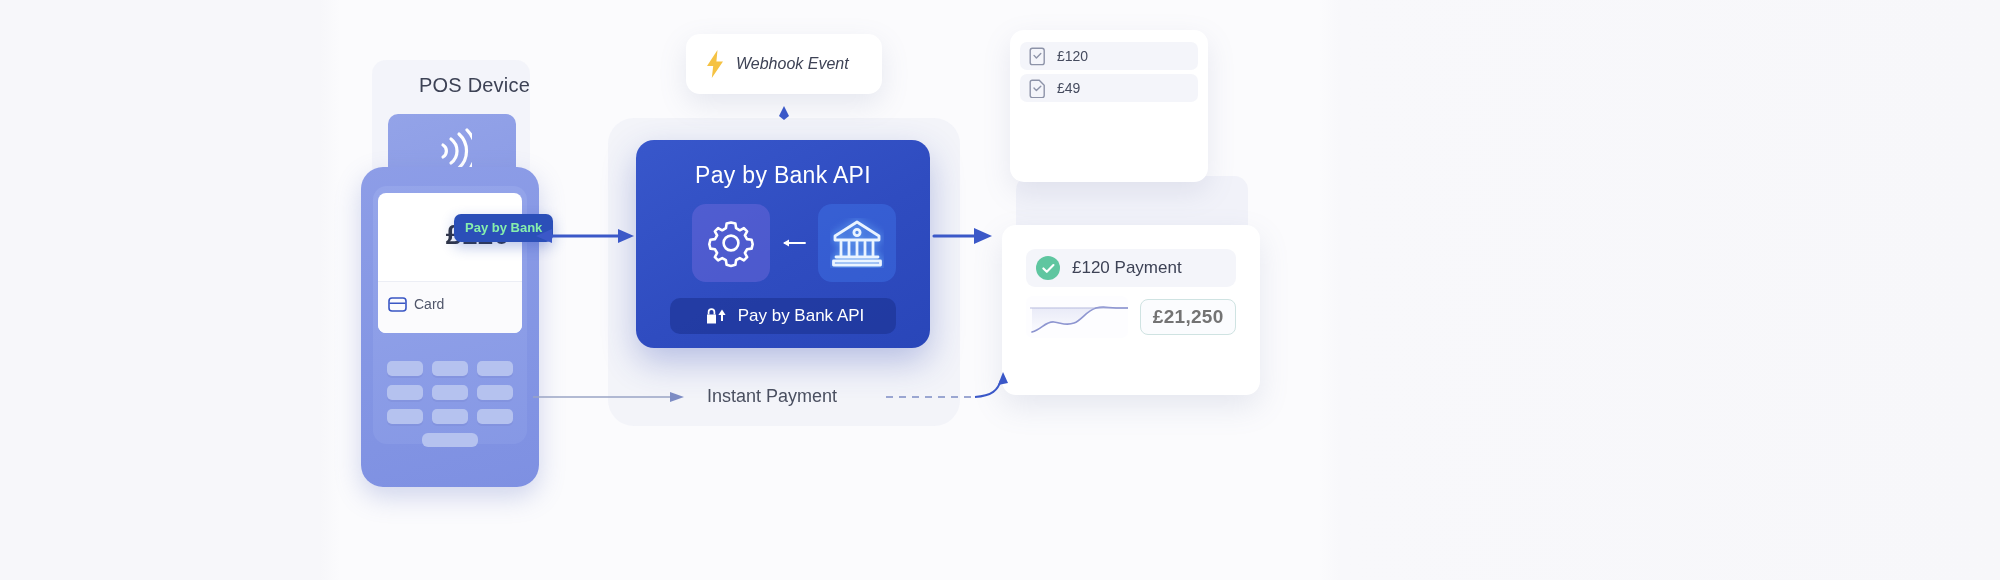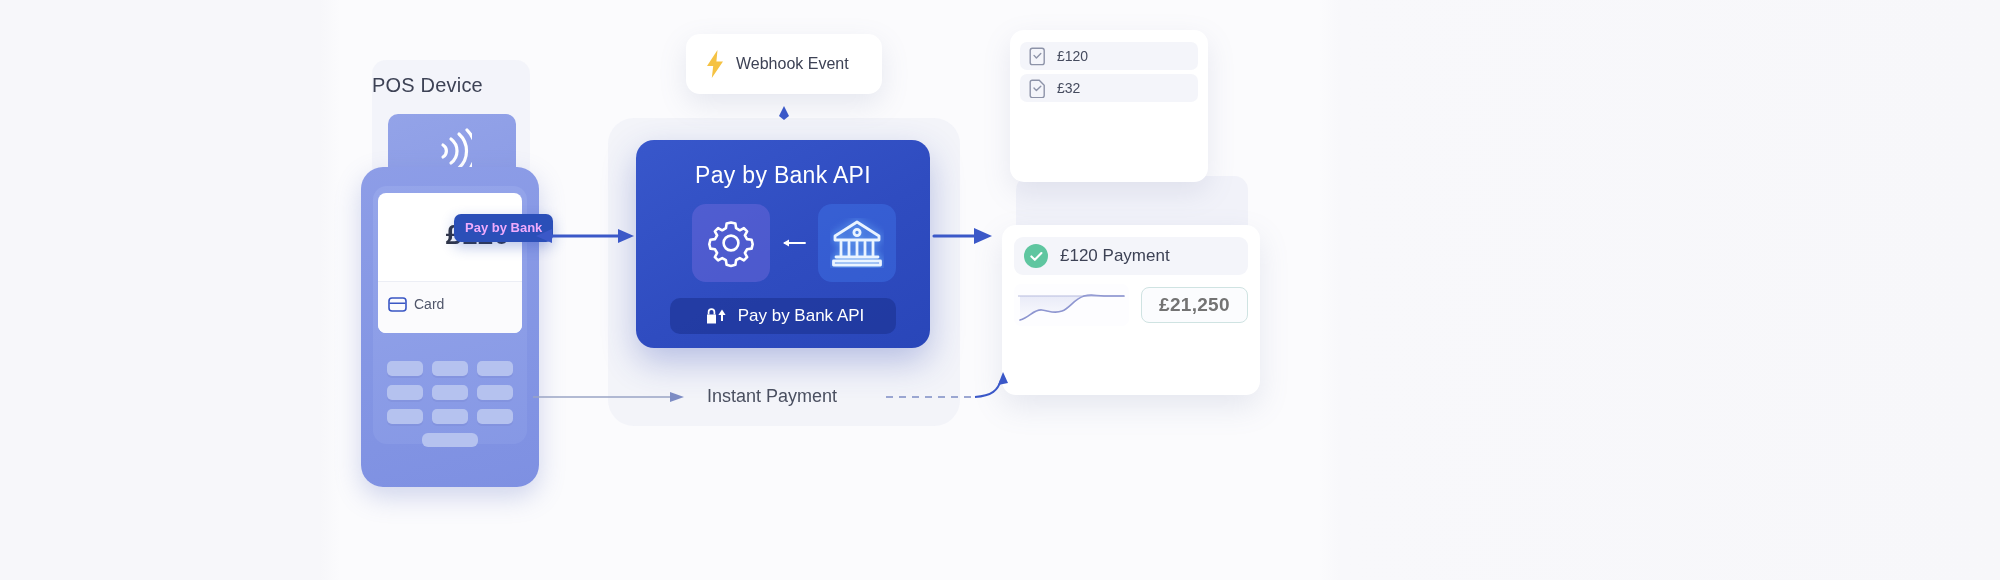--- a/index.html
+++ b/index.html
@@ -21,21 +21,21 @@
     border-radius: 26px;
   }
   #bd-center { left: 608px; top: 118px; width: 352px; height: 308px; background: rgba(238,239,247,0.62); }
   #bd-platform { left: 1016px; top: 176px; width: 232px; height: 62px; background: rgba(236,238,246,0.7); border-radius: 14px 14px 0 0;}
   #bd-pos { left: 372px; top: 60px; width: 158px; height: 120px; background: rgba(240,241,248,0.75); border-radius: 14px;}
 
   
   #pos-wrap { position: absolute; left: 358px; top: 58px; width: 200px; height: 380px; }
   #pos-label {
     position: absolute; left: 14px; top: 16px; width: 158px;
-    text-align: left; font-size: 20px; color: #3d4255; letter-spacing: .2px;
+    text-align: right; font-size: 20px; color: #3d4255; letter-spacing: .2px;
   }
   #pos-nfc-panel {
     position: absolute; left: 30px; top: 56px; width: 128px; height: 76px;
     background: linear-gradient(160deg,#93a3e8,#8c9ce6);
     border-radius: 10px 10px 4px 4px;
   }
   #nfc-icon { position: absolute; left: 50px; top: 14px; }
   #pos-body {
     position: absolute; left: 3px; top: 109px; width: 178px; height: 320px;
     background: linear-gradient(165deg,#8d9de7 0%,#8496e4 55%,#7e90e2 100%);
@@ -54,35 +54,36 @@
   #pos-amount {
     position: absolute; right: 12px; top: 26px;
     font-size: 28px; font-weight: 600; color: #2f3445; letter-spacing: .5px;
   }
   #pos-divider { position: absolute; left: 0; top: 88px; width: 100%; height: 1px; background: #eceef5; }
   #pos-screen-lower { position: absolute; left: 0; top: 89px; width: 100%; height: 51px; background: #fbfbfd; }
   #pos-card-row { position: absolute; left: 10px; top: 14px; display: flex; align-items: center; gap: 7px; }
   #pos-card-label { font-size: 14px; color: #50566a; }
   #paybybank-chip {
     position: absolute; left: 96px; top: 156px; padding: 6px 11px 7px;
-    background: #2b4fb8; color: #f0abfc; font-size: 13px; font-weight: 700;
+    background: #2b4fb8; color: #86efac; font-size: 13px; font-weight: 700;
     border-radius: 7px; white-space: nowrap;
     box-shadow: 0 5px 14px rgba(43,79,184,0.32);
   }
   #keypad { position: absolute; left: 26px; top: 194px; width: 126px; }
   .key-row { display: flex; justify-content: space-between; margin-bottom: 9px; }
   .key { width: 36px; height: 15px; border-radius: 5px; background: #b5c2ef; box-shadow: 0 2px 0 rgba(120,136,210,.35); }
   #key-wide { margin: 6px auto 0; width: 56px; height: 14px; border-radius: 6px; background: #b5c2ef; }
 
   
   #webhook-card {
     position: absolute; left: 686px; top: 34px; width: 196px; height: 60px;
     background: #ffffff; border-radius: 14px;
     display: flex; align-items: center; gap: 10px; padding-left: 18px;
     box-shadow: 0 10px 28px rgba(120,130,170,0.16);
+    font-style: italic;
   }
   #webhook-label { font-size: 16px; color: #3d4255; }
 
   
   #api-panel {
     position: absolute; left: 636px; top: 140px; width: 294px; height: 208px;
     background: linear-gradient(150deg,#3857cb 0%,#2f4cc0 55%,#2946b9 100%);
     border-radius: 18px;
     box-shadow: 0 14px 34px rgba(45,70,180,0.30);
   }
@@ -117,21 +118,21 @@
   }
   .bank-row-label { font-size: 14px; color: #454b5e; }
 
   
   #platform-label {
     position: absolute; left: 1016px; top: 192px; width: 232px; text-align: center;
     font-size: 20px; color: #3d4255;
   }
   #platform-card {
     position: absolute; left: 1002px; top: 225px; width: 258px; height: 170px;
-    background: #ffffff; border-radius: 14px; padding: 12px;
+    background: #ffffff; border-radius: 14px; padding: 24px;
     box-shadow: 0 12px 30px rgba(120,130,170,0.16);
   }
   .pay-row {
     display: flex; align-items: center; gap: 12px; height: 38px; margin-bottom: 9px;
     padding-left: 10px; background: #f4f5fa; border-radius: 9px;
   }
   .pay-label { font-size: 17px; color: #3d4255; }
   .check-badge {
     width: 24px; height: 24px; border-radius: 50%; background: #5fc6a0;
     display: flex; align-items: center; justify-content: center;
@@ -272,21 +273,21 @@
         <rect x="1.2" y="1.2" width="14" height="16.4" rx="2.2" fill="none" stroke="#8d93a8" stroke-width="1.4"></rect>
         <path d="M5 8.4 L7.4 11 L11.8 6.6" fill="none" stroke="#8d93a8" stroke-width="1.4" stroke-linecap="round" stroke-linejoin="round"></path>
       </svg>
       <span class="bank-row-label">£120</span>
     </div>
     <div class="bank-row">
       <svg width="17" height="19" viewBox="0 0 17 19">
         <path d="M1.2 3.2 a2 2 0 0 1 2-2 h7 l5 5 v10.4 a2 2 0 0 1-2 2 h-10 a2 2 0 0 1-2-2 Z" fill="none" stroke="#8d93a8" stroke-width="1.4"></path>
         <path d="M5 9 L7.4 11.6 L11.8 7.2" fill="none" stroke="#8d93a8" stroke-width="1.4" stroke-linecap="round" stroke-linejoin="round"></path>
       </svg>
-      <span class="bank-row-label">£32</span>
+      <span class="bank-row-label">£49</span>
     </div>
   </div>
 
 
   <div id="platform-card">
     <div class="pay-row">
       <span class="check-badge">
         <svg width="13" height="11" viewBox="0 0 13 11">
           <path d="M1.4 5.4 L4.8 8.8 L11.4 2" fill="none" stroke="#ffffff" stroke-width="2.1" stroke-linecap="round" stroke-linejoin="round"></path>
         </svg>

